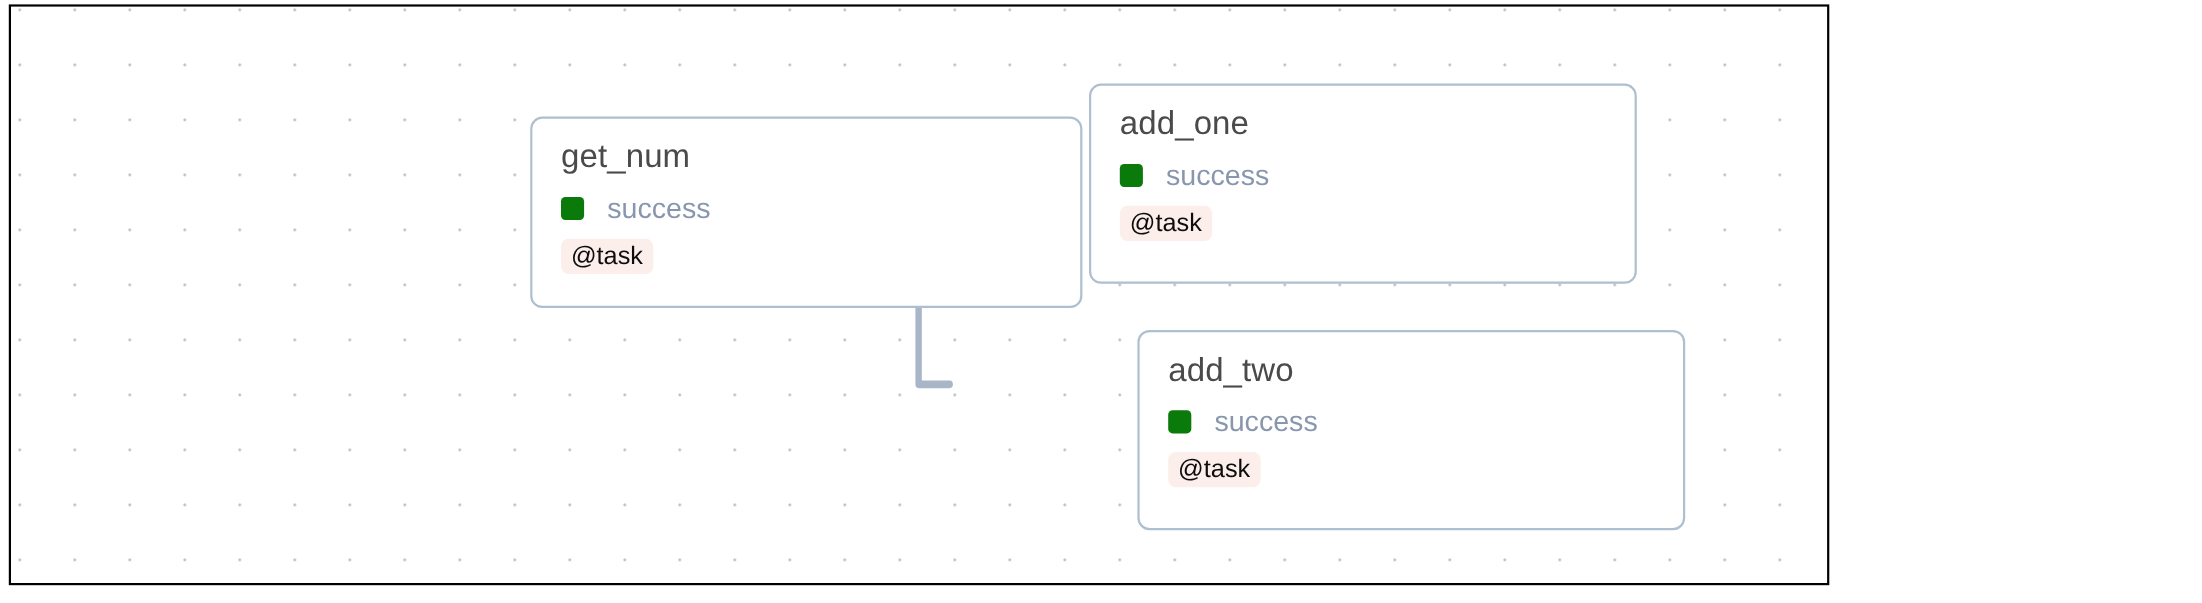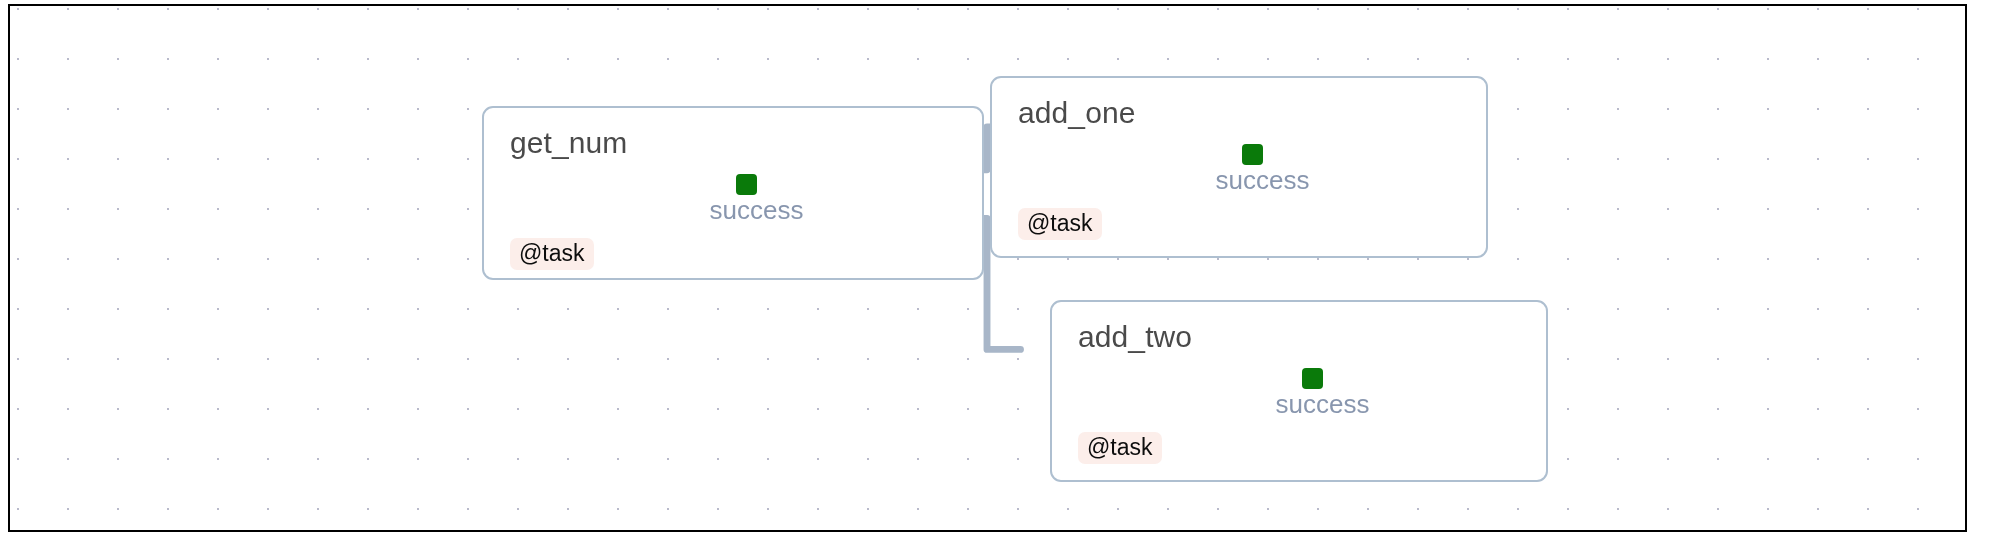--- a/index.html
+++ b/index.html
@@ -12,21 +12,21 @@
     height: 548px;
     font-family: "Liberation Sans", sans-serif;
     overflow: hidden;
   }
 
   
   #graph-canvas {
     position: absolute;
     left: 8px;
     top: 4px;
-    width: 1959px;
+    width: 1655px;
     height: 528px;
     background: #ffffff;
     border: 2px solid #000000;
     box-sizing: border-box;
     overflow: hidden;
   }
 
   
   #grid-background {
     position: absolute;
@@ -63,21 +63,20 @@
     font-size: 30px;
     color: #4a4a4a;
     line-height: 1;
     letter-spacing: 0.1px;
     white-space: nowrap;
   }
   .node-status-row {
     display: flex;
     align-items: center;
     margin-top: 16px;
-    flex-direction: column;
   }
   .status-swatch {
     width: 21px;
     height: 21px;
     border-radius: 4px;
     flex: 0 0 auto;
   }
   .status-label {
     font-size: 26px;
     color: #8896ae;
@@ -127,21 +126,21 @@
     <div class="node-title">add_one</div>
     <div class="node-status-row">
       <span class="status-swatch" style="background:#0a7a0a;"></span>
       <span class="status-label">success</span>
     </div>
     <div class="node-tag-row">
       <span class="node-tag">@task</span>
     </div>
   </div>
 
-  <div class="graph-node" style="left:1024px; top:294px; width:498px; height:182px;margin-left:16px;">
+  <div class="graph-node" style="left:1024px; top:294px; width:498px; height:182px;">
     <div class="node-title">add_two</div>
     <div class="node-status-row">
       <span class="status-swatch" style="background:#0a7a0a;"></span>
       <span class="status-label">success</span>
     </div>
     <div class="node-tag-row">
       <span class="node-tag">@task</span>
     </div>
   </div>
 

